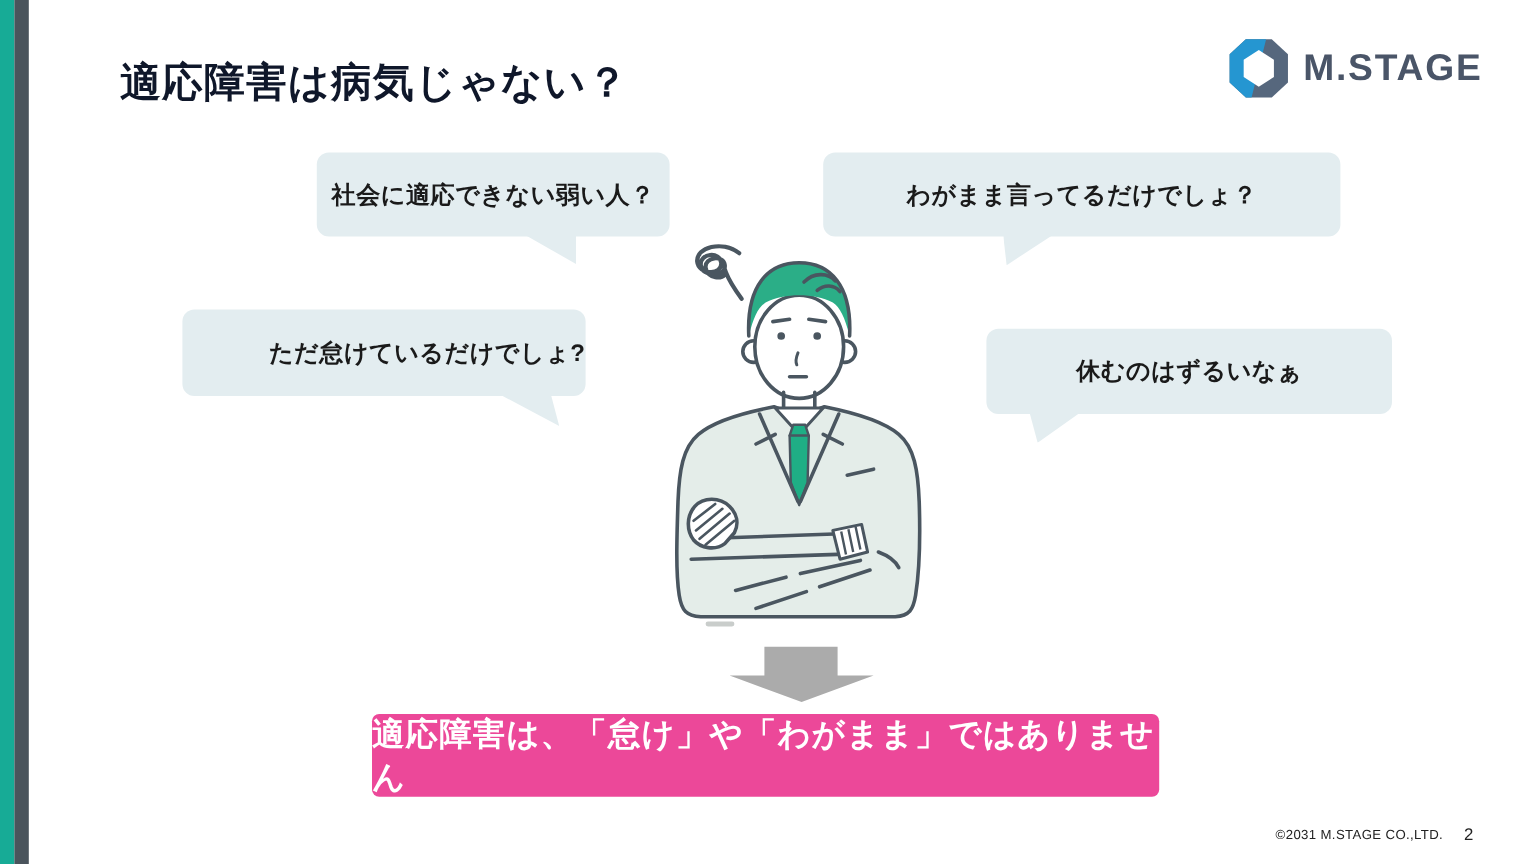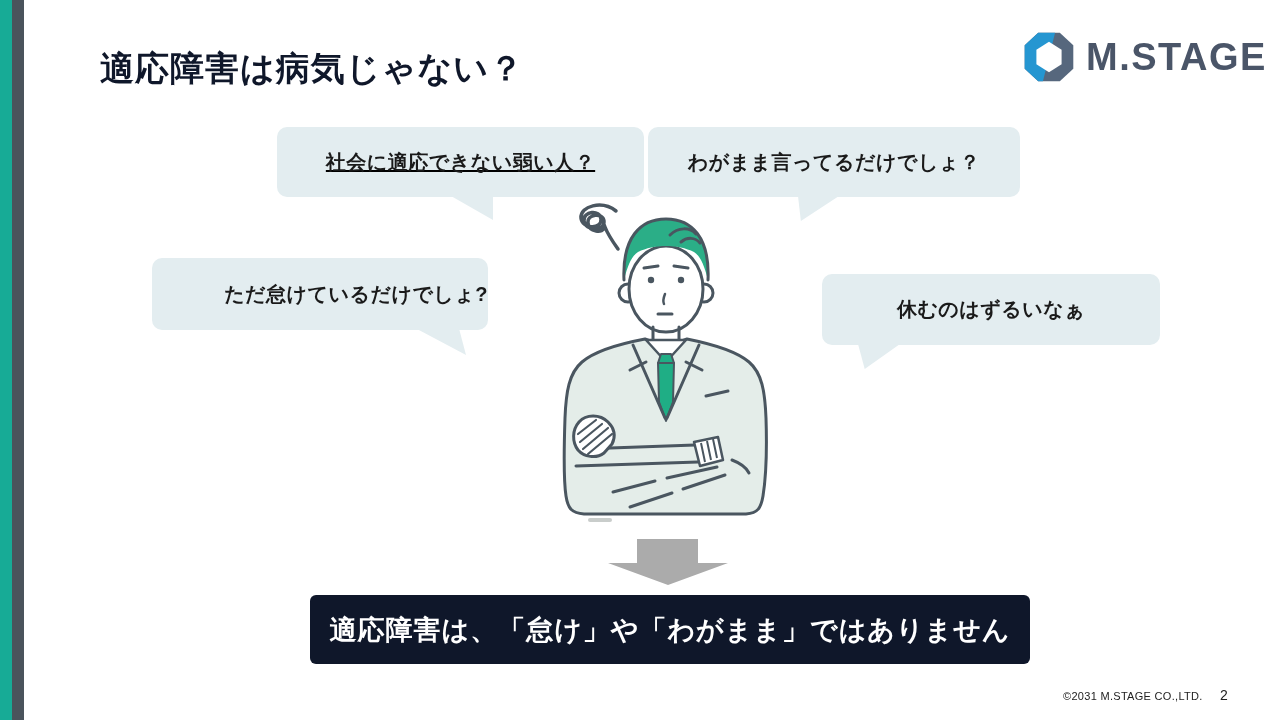--- a/index.html
+++ b/index.html
@@ -14,50 +14,50 @@
   .bar-slate{position:absolute;left:12px;top:0;width:12px;height:720px;background:#4A545C;}
 
   .title{
     position:absolute;left:100px;top:46px;
     font-size:34px;font-weight:800;color:#0f172a;letter-spacing:1px;
   }
 
   .logo{position:absolute;left:1022px;top:30px;display:flex;align-items:center;}
   .logo-icon{width:54px;height:54px;display:block;}
   .logo-text{
-    margin-left:10px;font-size:38px;font-weight:700;color:#4A5568;letter-spacing:1.5px;
+    margin-left:10px;font-size:31px;font-weight:700;color:#4A5568;letter-spacing:1.5px;
   }
 
   .bubble{
     position:absolute;background:#E3EDF0;border-radius:10px;
     display:flex;align-items:center;justify-content:center;
   }
   .bubble-text{font-size:20px;font-weight:700;color:#1A1A1A;letter-spacing:0.5px;}
   .tail{position:absolute;background:#E3EDF0;}
   .tail-b1{left:174px;top:100%;width:42px;height:24px;margin-top:-1px;
     clip-path:polygon(0 0,100% 0,100% 100%);}
   .tail-b2{left:150px;top:100%;width:41px;height:25px;margin-top:-1px;
     clip-path:polygon(0 0,100% 0,7% 100%);}
   .tail-b3{left:265px;top:100%;width:49px;height:26px;margin-top:-1px;
     clip-path:polygon(0 0,86% 0,100% 100%);}
   .tail-b4{left:36px;top:100%;width:42px;height:25px;margin-top:-1px;
     clip-path:polygon(0 0,100% 0,16% 100%);}
 
-  .bubble1{left:277px;top:127px;width:367px;height:70px;text-decoration:underline;}
-  .bubble2{left:648px;top:127px;width:372px;height:70px;}
+  .bubble1{left:264px;top:127px;width:294px;height:70px;}
+  .bubble2{left:686px;top:127px;width:431px;height:70px;}
   .bubble3{left:152px;top:258px;width:336px;height:72px;justify-content:flex-end;}
   .bubble4{left:822px;top:274px;width:338px;height:71px;align-items:center;}
 
   .person{position:absolute;left:520px;top:190px;width:280px;height:350px;}
 
   .arrow{position:absolute;left:600px;top:535px;width:136px;height:55px;}
 
   .banner{
-    position:absolute;left:310px;top:595px;width:720px;height:69px;
-    background:#0f172a;border-radius:6px;
+    position:absolute;left:310px;top:595px;width:656px;height:69px;
+    background:#ec4899;border-radius:6px;
     display:flex;align-items:center;justify-content:center;
   }
   .banner-text{font-size:27px;font-weight:700;color:#ffffff;letter-spacing:1px;}
 
   .footer{
     position:absolute;left:1063px;top:690px;
     font-size:11px;color:#222222;letter-spacing:0.3px;
   }
   .pagenum{
     position:absolute;left:1220px;top:687px;

